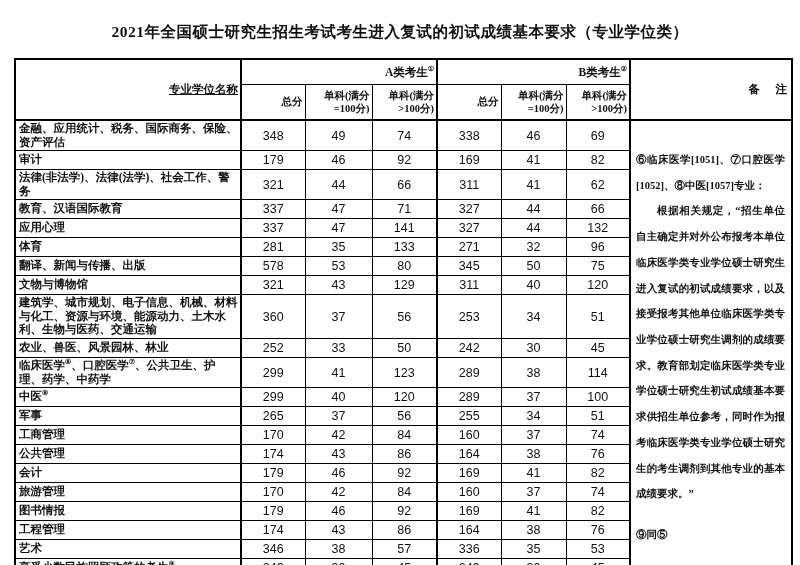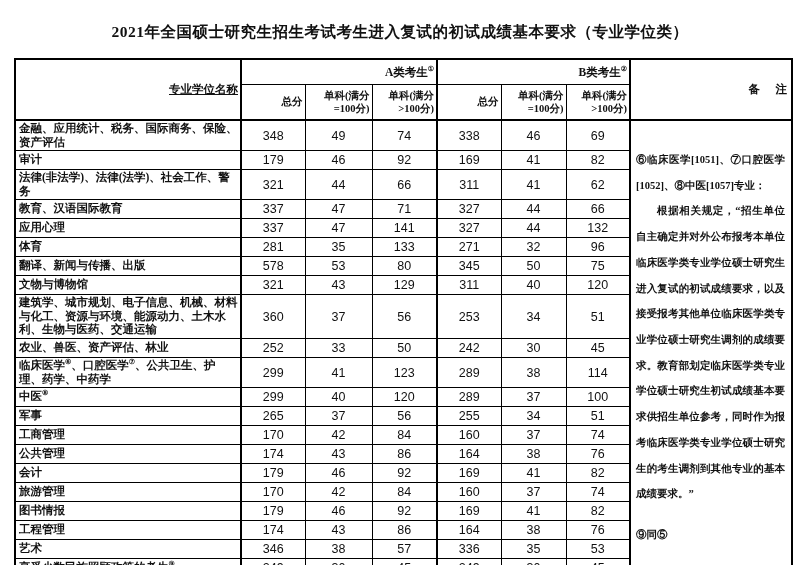--- a/index.html
+++ b/index.html
@@ -145,21 +145,21 @@
         <tr>
           <td class="major">建筑学、城市规划、电子信息、机械、材料与化工、资源与环境、能源动力、土木水利、生物与医药、交通运输</td>
           <td class="num bL2">360</td>
           <td class="num">37</td>
           <td class="num">56</td>
           <td class="num bL2">253</td>
           <td class="num">34</td>
           <td class="num">51</td>
         </tr>
         <tr>
-          <td class="major">农业、兽医、资产评估、林业</td>
+          <td class="major">农业、兽医、风景园林、林业</td>
           <td class="num bL2">252</td>
           <td class="num">33</td>
           <td class="num">50</td>
           <td class="num bL2">242</td>
           <td class="num">30</td>
           <td class="num">45</td>
         </tr>
         <tr>
           <td class="major">临床医学<sup>⑥</sup>、口腔医学<sup>⑦</sup>、公共卫生、护理、药学、中药学</td>
           <td class="num bL2">299</td>

